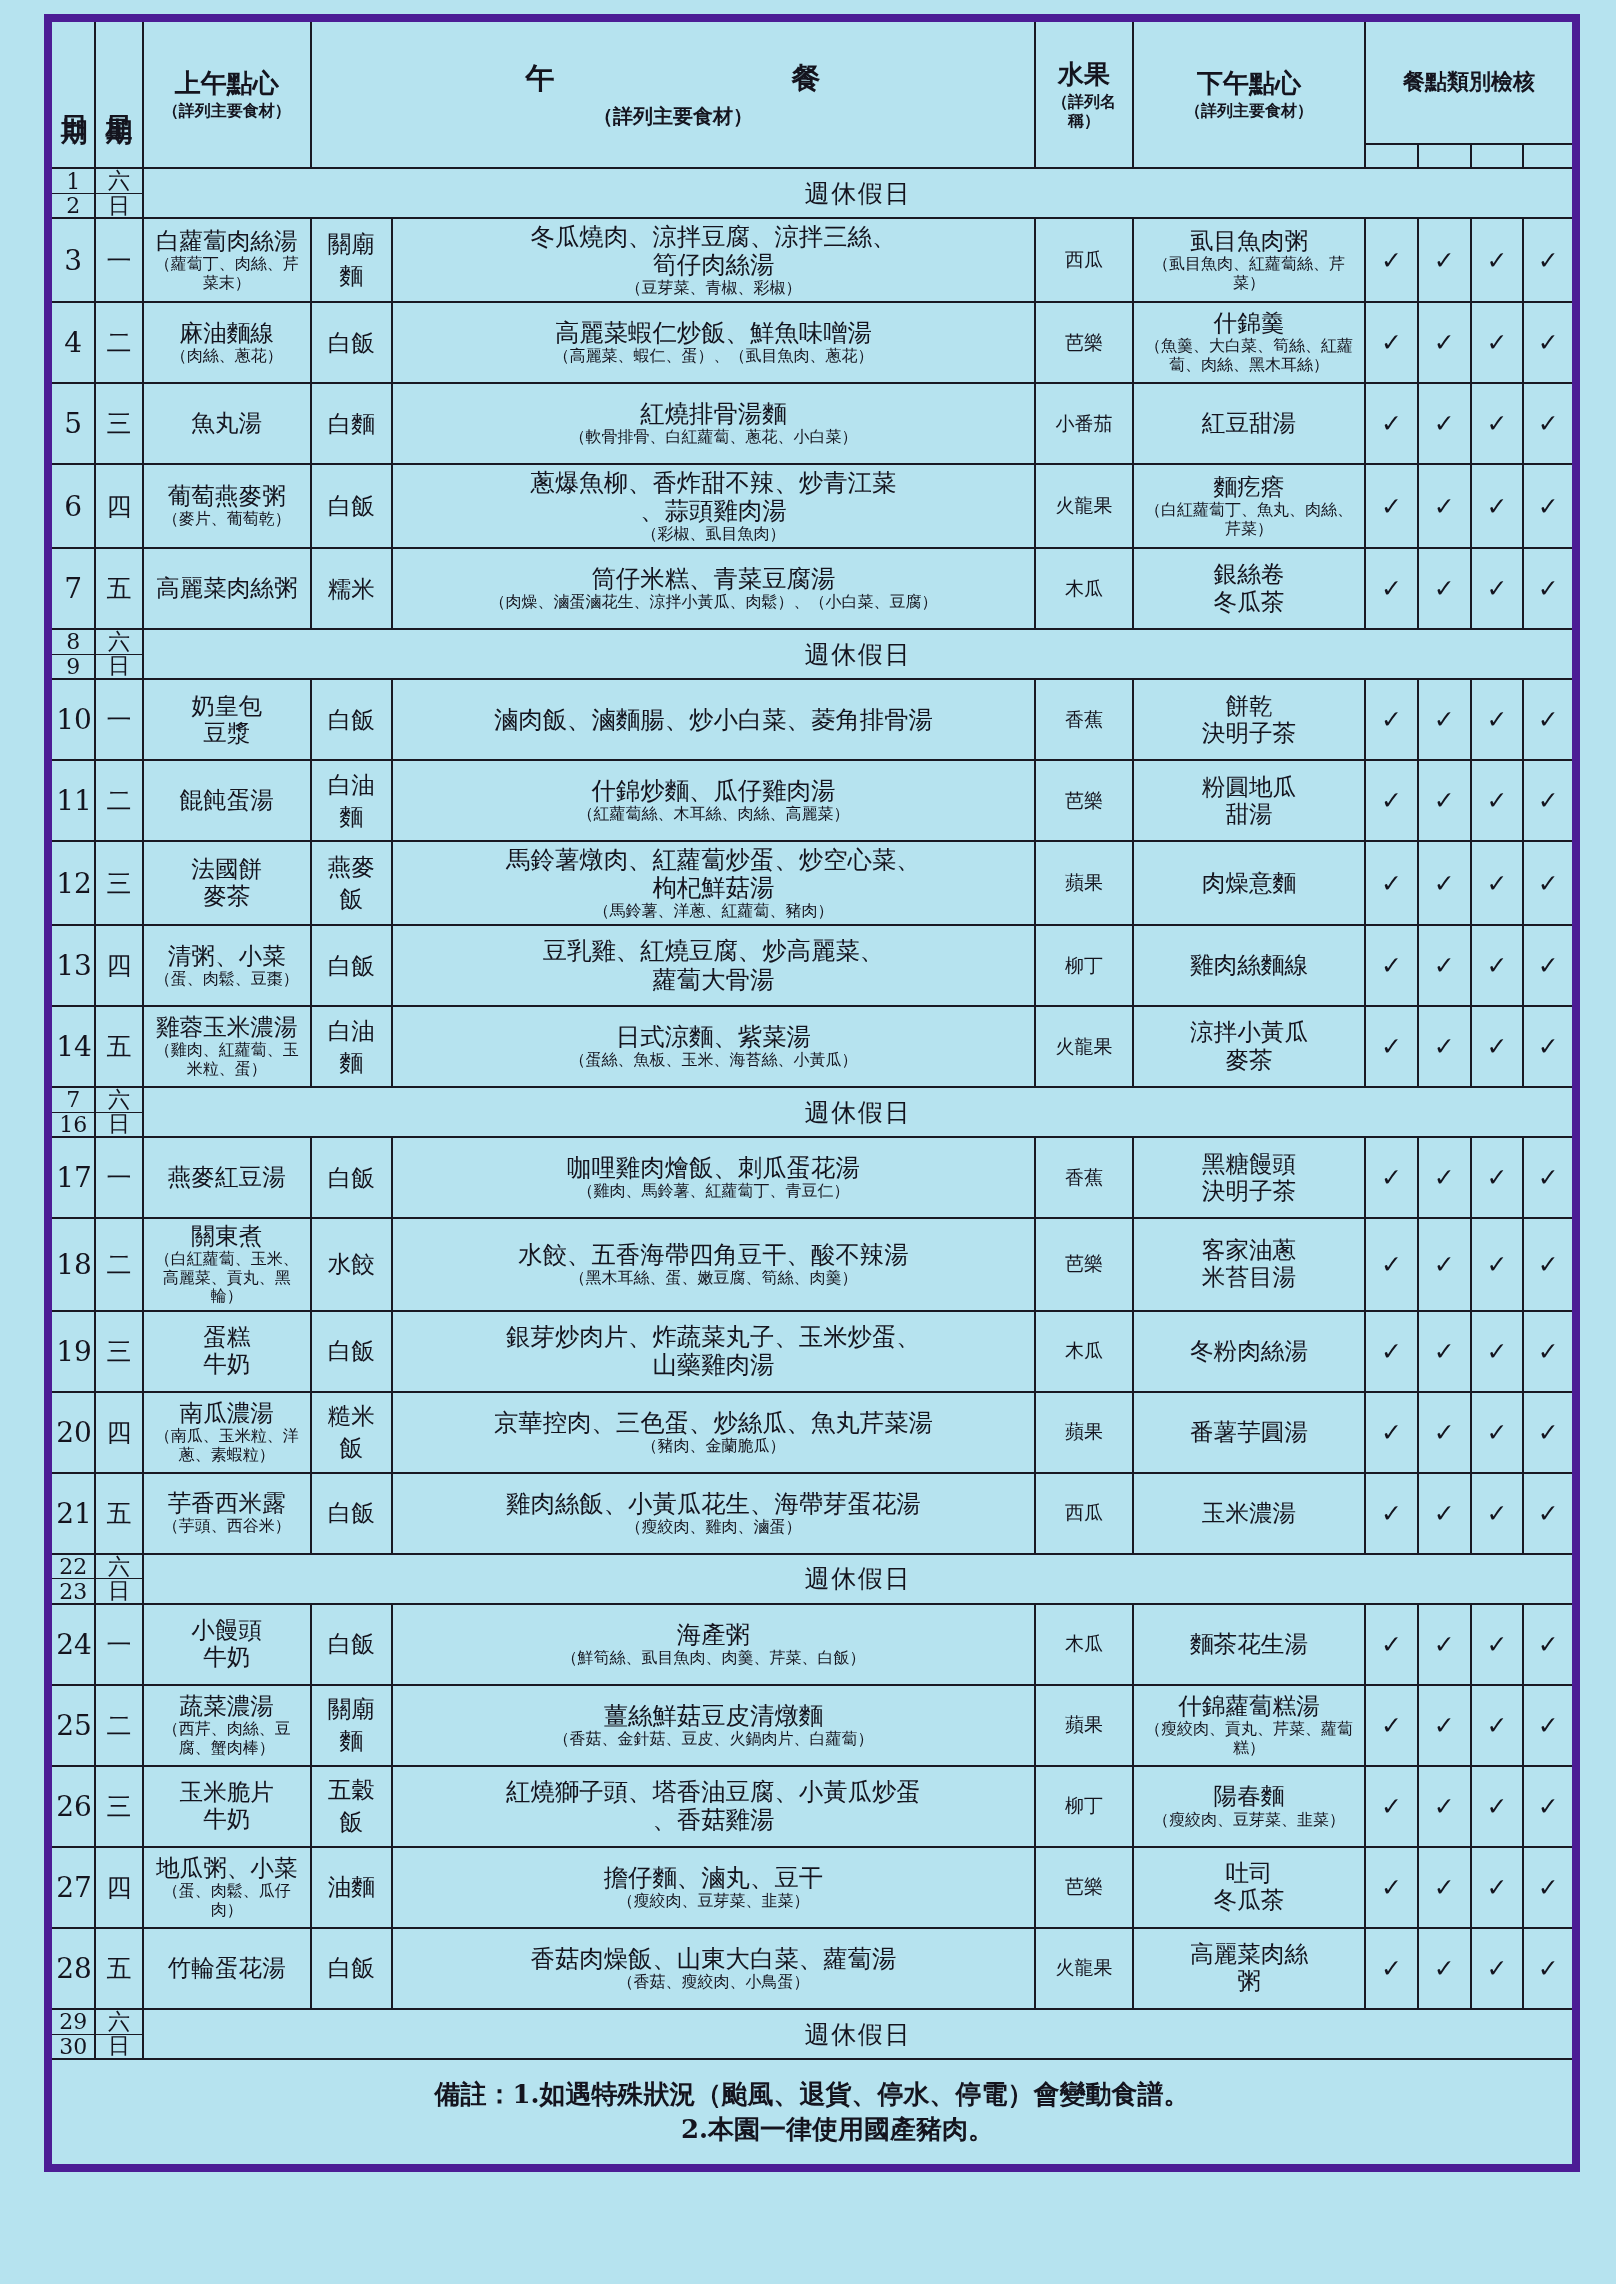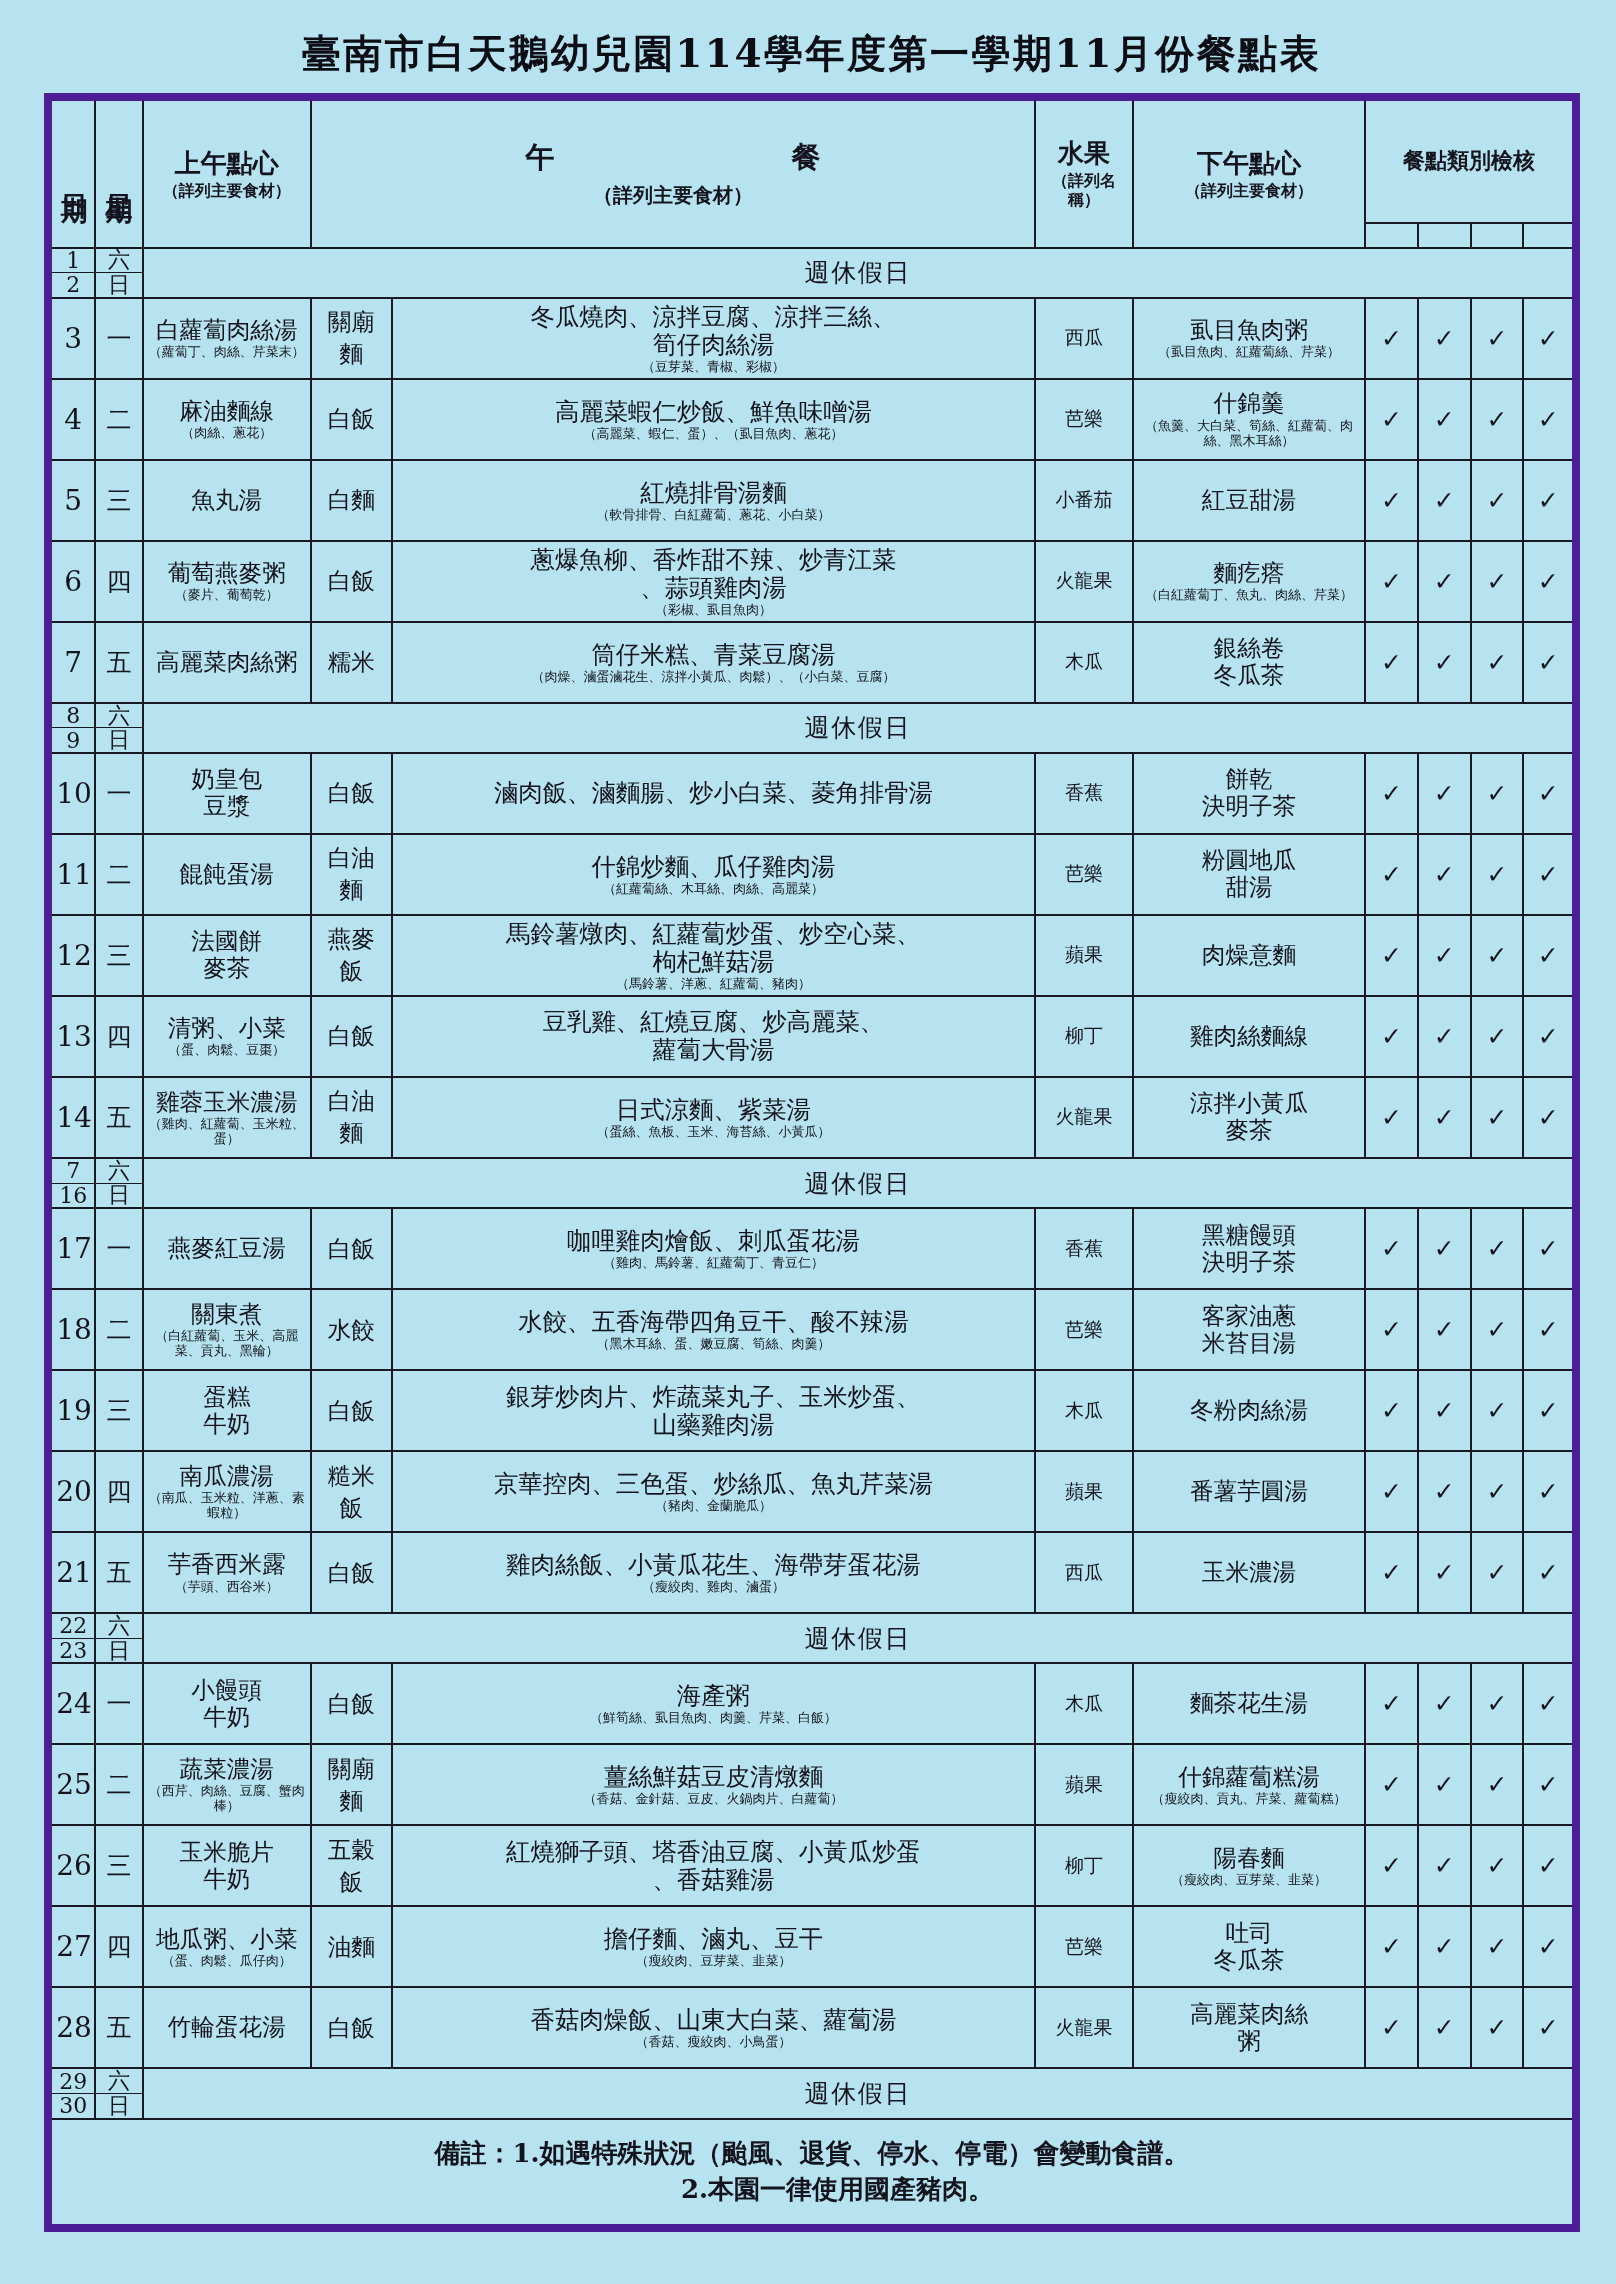--- a/index.html
+++ b/index.html
@@ -66,21 +66,21 @@
     max-height: 81px;
     line-height: 1.05;
     margin: 0 auto;
   }
 
   
   tr.day-row { height: 81px; }
   td.date-cell { font-size: 28px; }
   td.weekday-cell { font-size: 25px; }
   .cell-main { font-size: 23.6px; line-height: 1.15; }
-  .cell-sub  { font-size: 13px; line-height: 1.18; }
+  .cell-sub  { font-size: 16px; line-height: 1.18; }
   td.lunch-cell .cell-main { font-size: 24.4px; }
   td.staple-cell { font-size: 23.6px; }
   td.fruit-cell { font-size: 19px; }
   td.check-cell {
     font-family: "DejaVu Sans", "Liberation Sans", sans-serif;
     font-size: 25px; font-weight: bold; padding: 1.7px;
   }
 
   
   tr.weekend-row { height: 49px; }
@@ -95,21 +95,20 @@
 
   
   tr.notes-row { height: 109px; }
   .note-line { font-size: 26px; font-weight: bold; line-height: 1.35; }
   .note-line-2 { margin-left: 51px; }
 </style>
 </head>
 <body>
 
 <div class="page">
-  <div class="doc-title">臺南市白天鵝幼兒園114學年度第一學期11月份餐點表</div>
 
   <table class="menu">
     <colgroup>
       <col style="width:3.1%">
         <col style="width:3.1%">
         <col style="width:11.0%">
       <col style="width:5.3%">
         <col style="width:42.1%">
         <col style="width:6.4%">
       <col style="width:15.2%">

